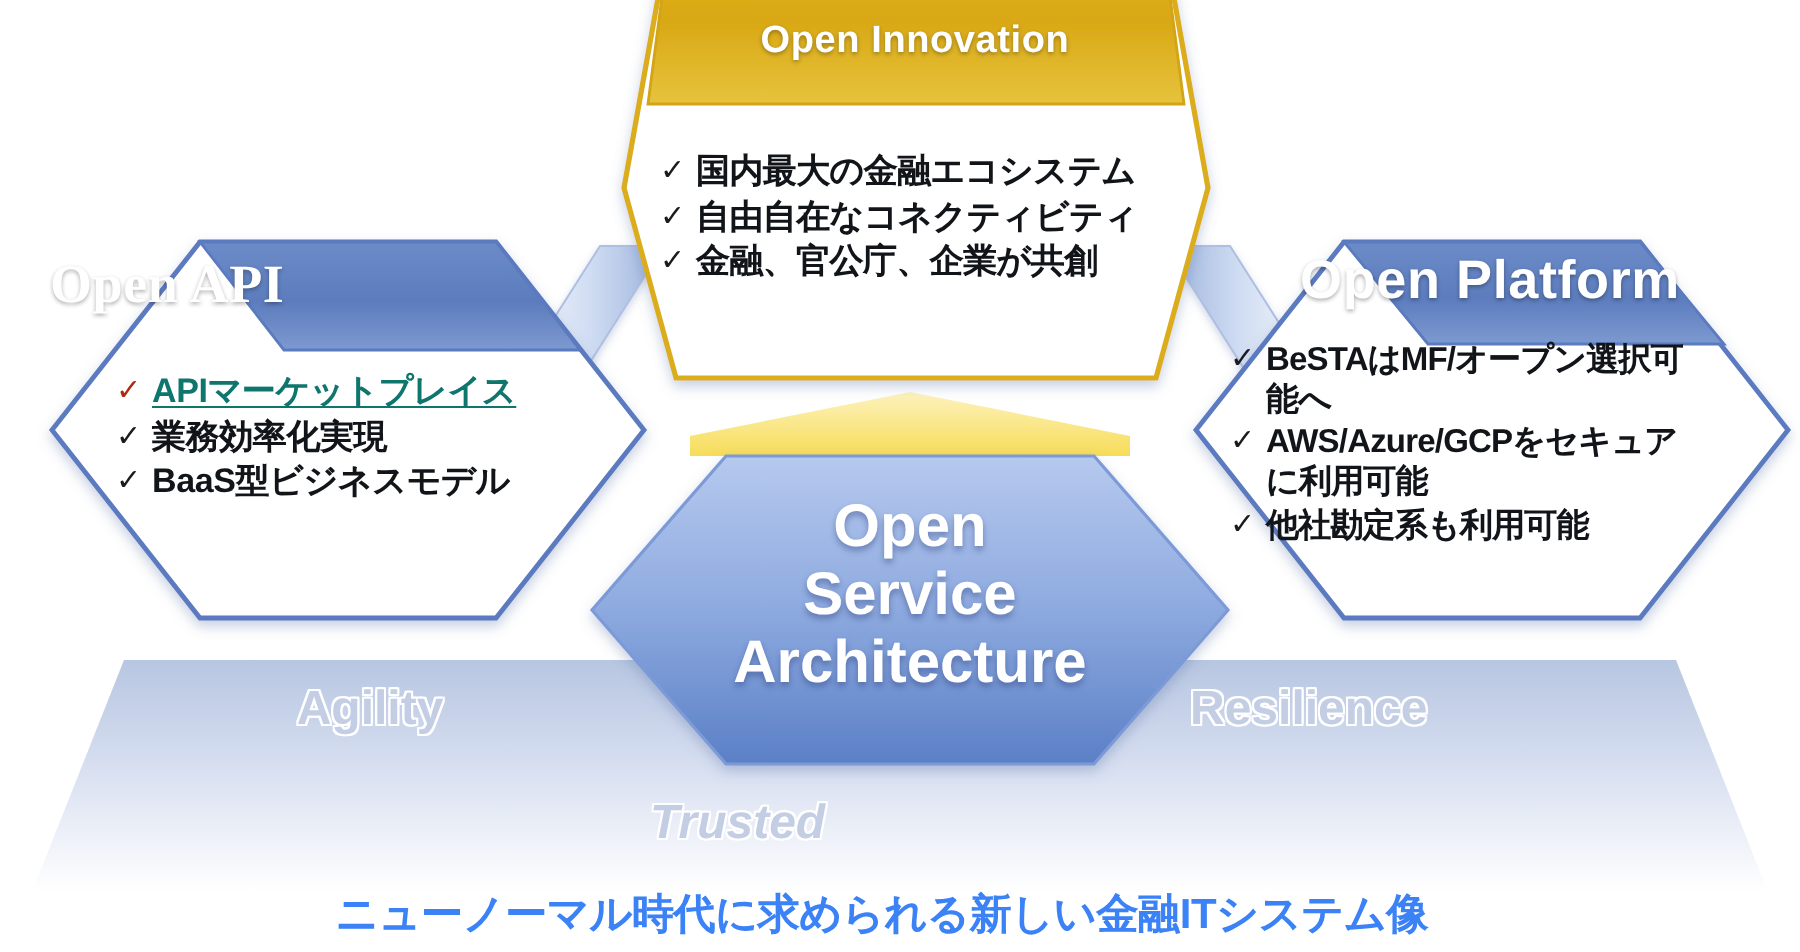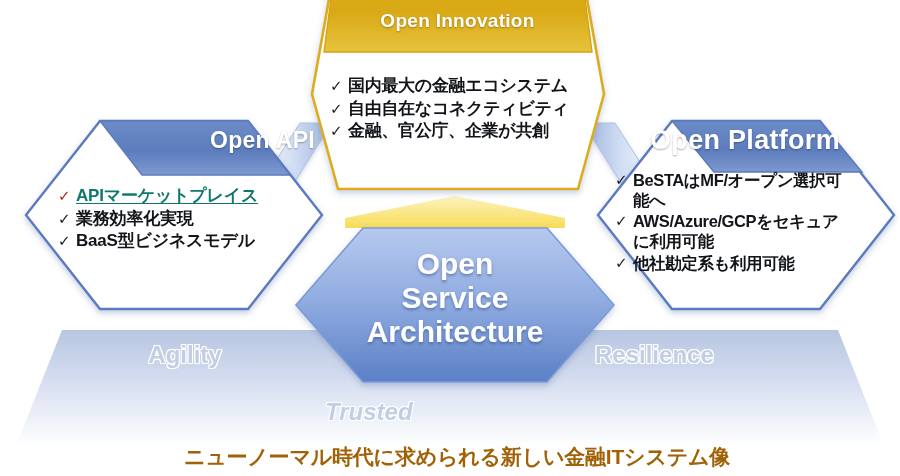--- a/index.html
+++ b/index.html
@@ -21,21 +21,21 @@
   .hdr{
     position:absolute;
     color:#ffffff;
     font-weight:bold;
     letter-spacing:.3px;
     white-space:nowrap;
     text-shadow:0 1px 2px rgba(0,0,0,.32);
   }
   #hdr-openapi{
     left:25px;top:127px;width:290px;
-    text-align:right;font-size:23px;
+    text-align:left;font-size:27px;font-family:Liberation Serif, serif;
   }
   #hdr-openinnovation{
     left:315px;top:10px;width:285px;
     text-align:center;font-size:19px;
   }
   #hdr-openplatform{
     left:600px;top:125px;width:290px;
     text-align:center;font-size:27px;
   }
 
@@ -105,25 +105,25 @@
        0 1px 0 #ffffff, 0 -1px 0 #ffffff,
        1px 1px 0 #ffffff, -1px -1px 0 #ffffff,
        1px -1px 0 #ffffff, -1px 1px 0 #ffffff;
   }
   #pillar-agility{left:60px;top:341px;width:250px;text-align:center;font-size:24px;}
   #pillar-resilience{left:595px;top:341px;width:290px;text-align:left;font-size:24px;}
   #pillar-trusted{left:325px;top:398px;width:250px;text-align:left;font-size:24px;font-style:italic;}
 
   #caption{
     position:absolute;
-    left:16px;top:443px;width:882px;
+    left:0;top:443px;width:882px;
     text-align:center;
     font-size:21px;
     font-weight:bold;
-    color:#a16207;
+    color:#3b82f6;
     letter-spacing:-.2px;
     text-shadow:
        1px 0 0 #ffffff, -1px 0 0 #ffffff,
        0 1px 0 #ffffff, 0 -1px 0 #ffffff,
        1px 1px 0 #ffffff, -1px -1px 0 #ffffff,
        1px -1px 0 #ffffff, -1px 1px 0 #ffffff;
   }
 </style>
 </head>
 <body>

